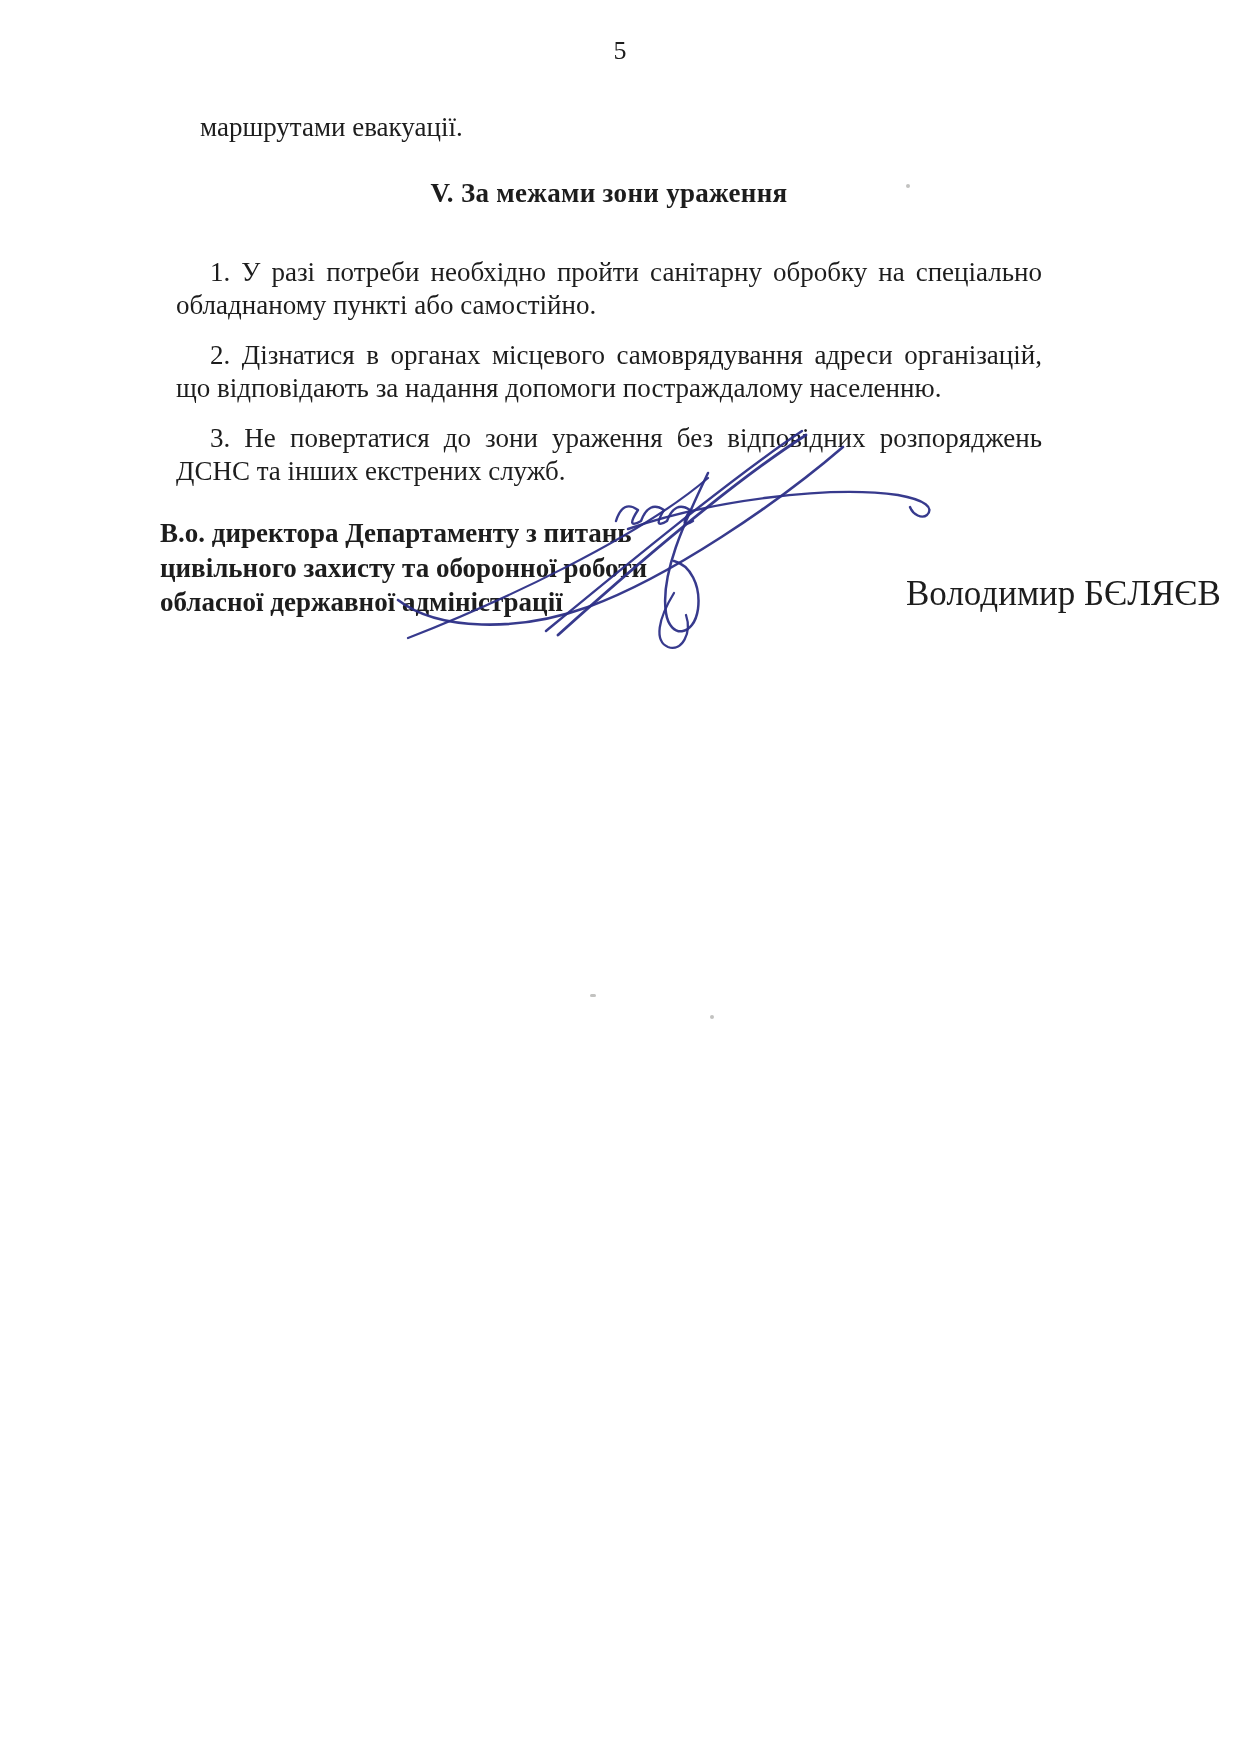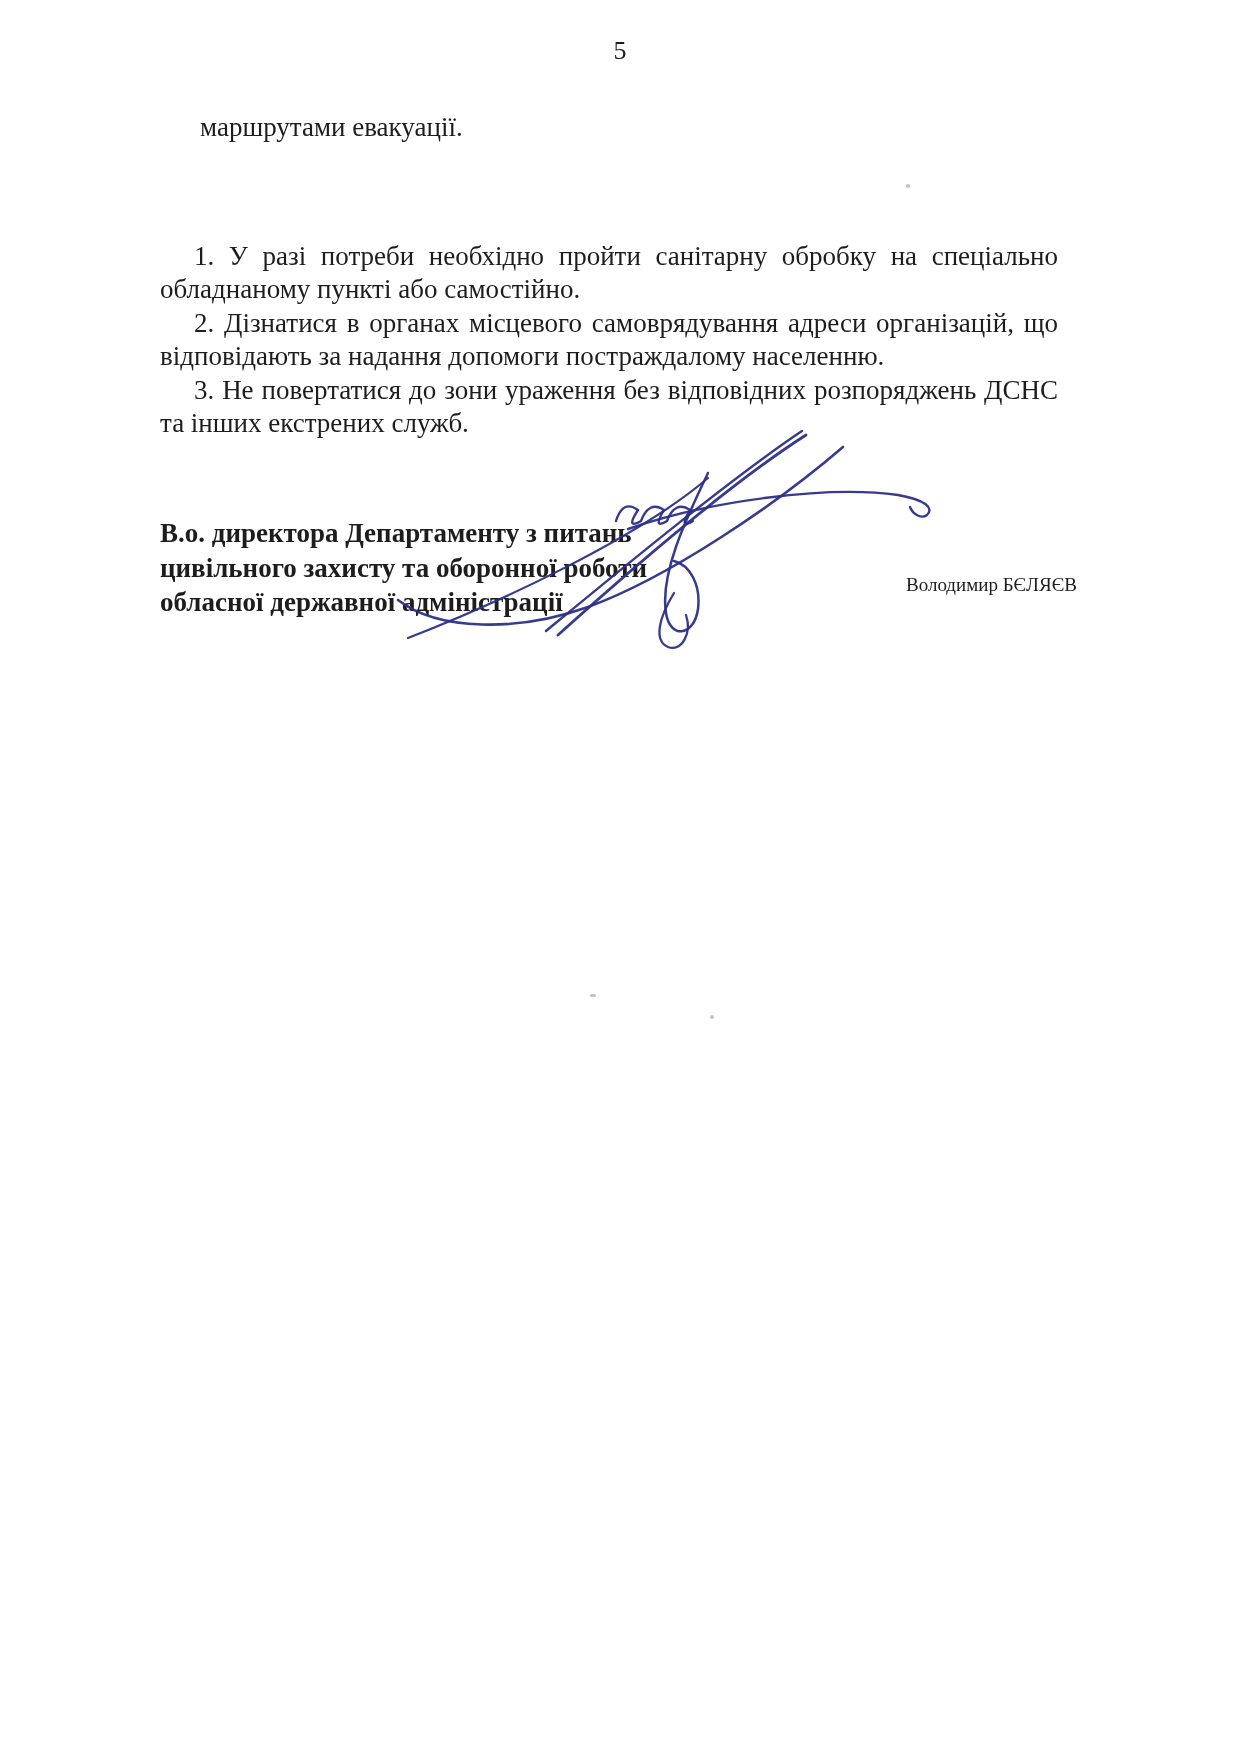--- a/index.html
+++ b/index.html
@@ -44,39 +44,39 @@
   }
   .body-text {
     position: absolute;
     top: 240px;
     left: 160px;
     width: 898px;
     font-size: 27px;
     line-height: 33.4px;
   }
   .body-text p {
-    margin: 0;
+    margin: 16px;
     text-align: justify;
     text-indent: 34px;
   }
   .signoff-position {
     position: absolute;
     top: 516px;
     left: 160px;
     width: 560px;
     font-size: 27px;
     line-height: 34.5px;
     font-weight: bold;
   }
   .signoff-name {
     position: absolute;
     top: 574px;
     left: 906px;
     width: 300px;
-    font-size: 19px;
+    font-size: 35px;
     white-space: nowrap;
   }
   .signature-svg {
     position: absolute;
     left: 378px;
     top: 423px;
     width: 575px;
     height: 235px;
     pointer-events: none;
   }
@@ -99,20 +99,21 @@
 </style>
 </head>
 <body>
 
 <div class="page">
 
   <div class="page-number">5</div>
 
   <div class="continuation-line">маршрутами евакуації.</div>
 
+  <div class="section-heading">V. За межами зони ураження</div>
 
   <div class="body-text">
     <p>1. У разі потреби необхідно пройти санітарну обробку на спеціально обладнаному пункті або самостійно.</p>
     <p>2. Дізнатися в органах місцевого самоврядування адреси організацій, що відповідають за надання допомоги постраждалому населенню.</p>
     <p>3. Не повертатися до зони ураження без відповідних розпоряджень ДСНС та інших екстрених служб.</p>
   </div>
 
   <div class="signoff-position">
     <div>В.о. директора Департаменту з питань</div>
     <div>цивільного захисту та оборонної роботи</div>

